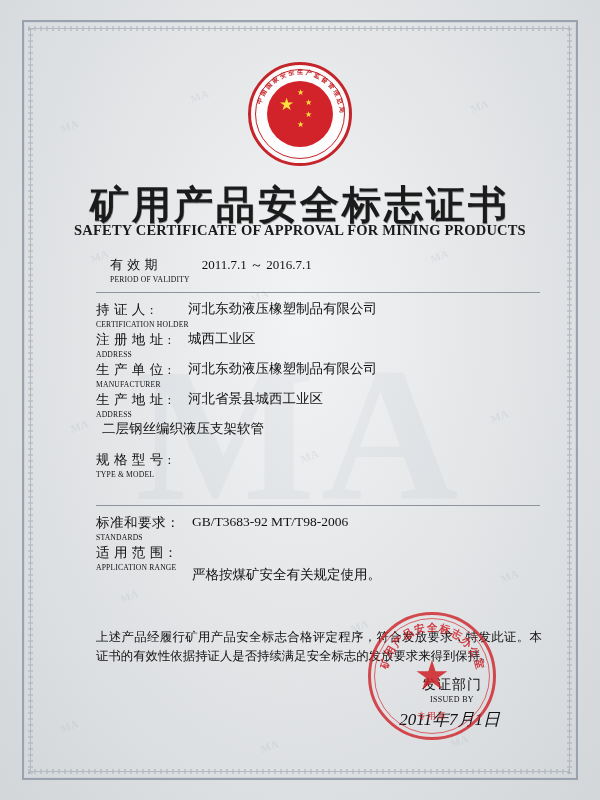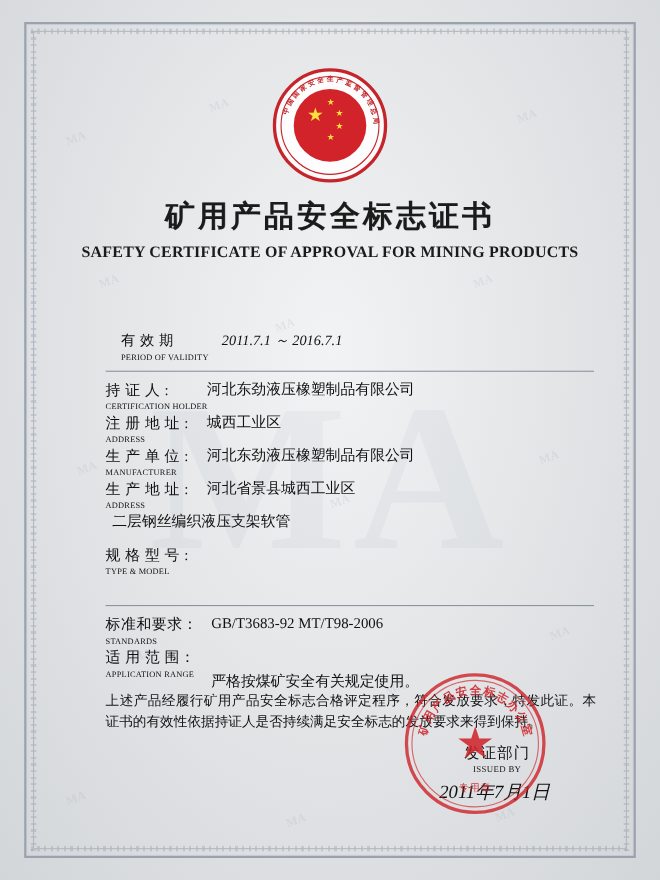--- a/index.html
+++ b/index.html
@@ -120,21 +120,21 @@
     left: 50%;
     top: 50%;
     transform-origin: 0 0;
   }
   
   .title-cn {
     position: absolute;
     top: 178px;
     width: 100%;
     text-align: center;
-    font-size: 27px;
+    font-size: 39px;
     font-weight: bold;
     letter-spacing: 3px;
     color: #1b1b1b;
     font-family: "Liberation Serif", serif;
     text-shadow: 0.5px 0.5px 0 rgba(0,0,0,.35);
   }
   .title-en {
     position: absolute;
     top: 222px;
     width: 100%;
@@ -350,26 +350,26 @@
     </div>
   </div>
 
   <div class="title-cn">矿用产品安全标志证书</div>
   <div class="title-en">SAFETY CERTIFICATE OF APPROVAL FOR MINING PRODUCTS</div>
 
   <div class="content">
 
     <div class="row-top">
       <div class="topright">
-        <div style="display:flex; align-items:flex-start;margin-top:45px;">
+        <div style="display:flex; align-items:flex-start;">
           <div class="lab">
             <span class="cn">有 效 期</span>
             <span class="en">PERIOD OF VALIDITY</span>
           </div>
-          <div class="val" style="margin-left:12px;font-style:italic;">2011.7.1 ～ 2016.7.1</div>
+          <div class="val" style="margin-left:12px;">2011.7.1 ～ 2016.7.1</div>
         </div>
       </div>
     </div>
 
     <div class="sep"></div>
 
     <div class="fields">
 
       <div class="field">
         <div class="lab">

